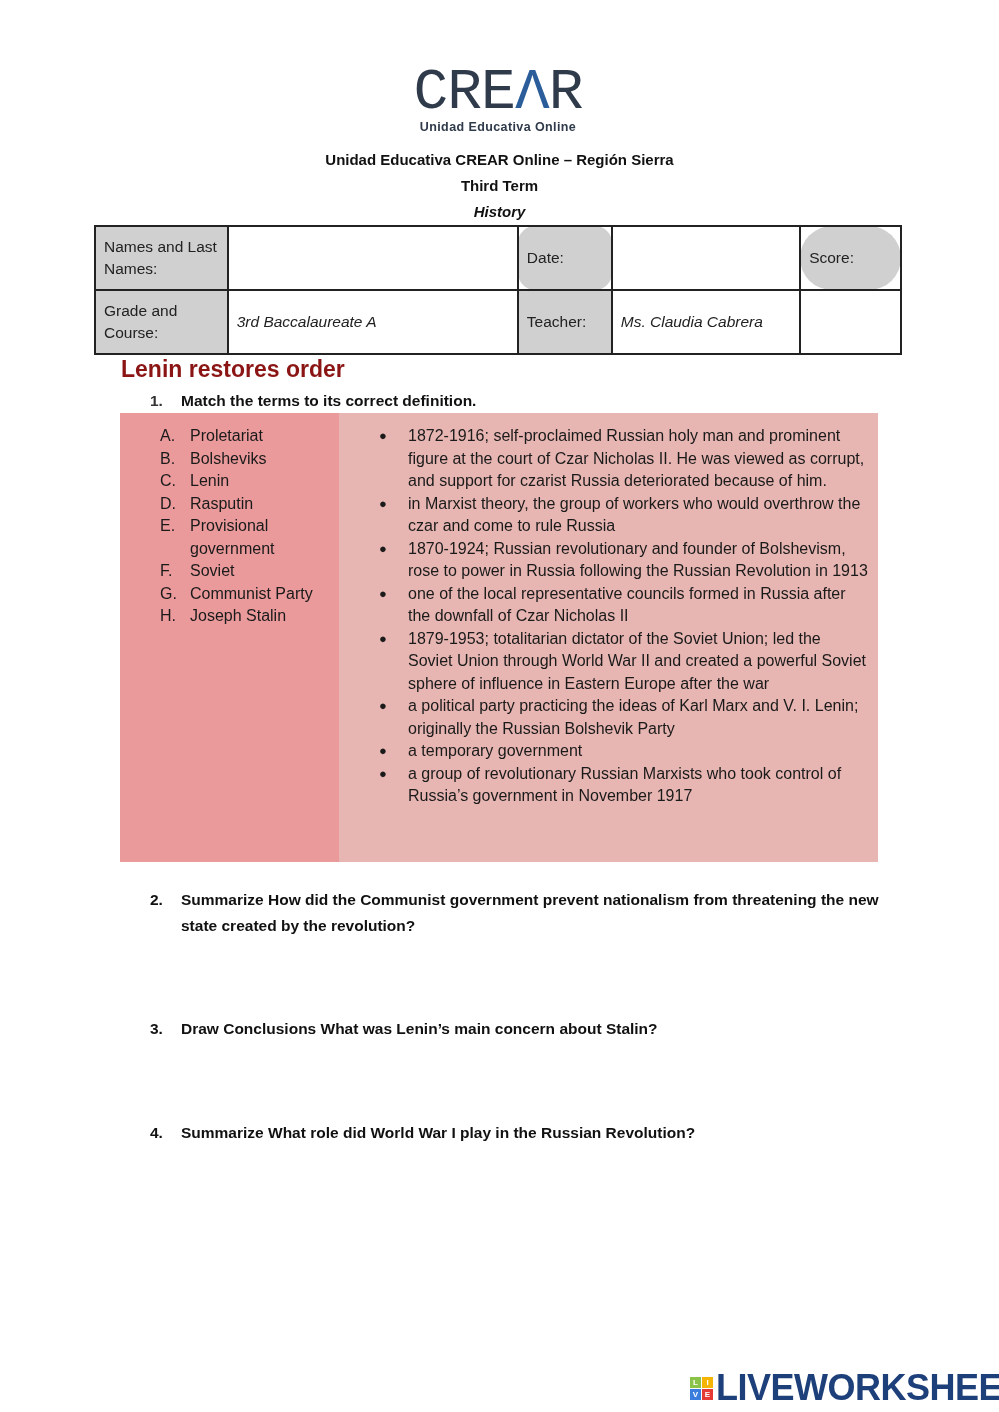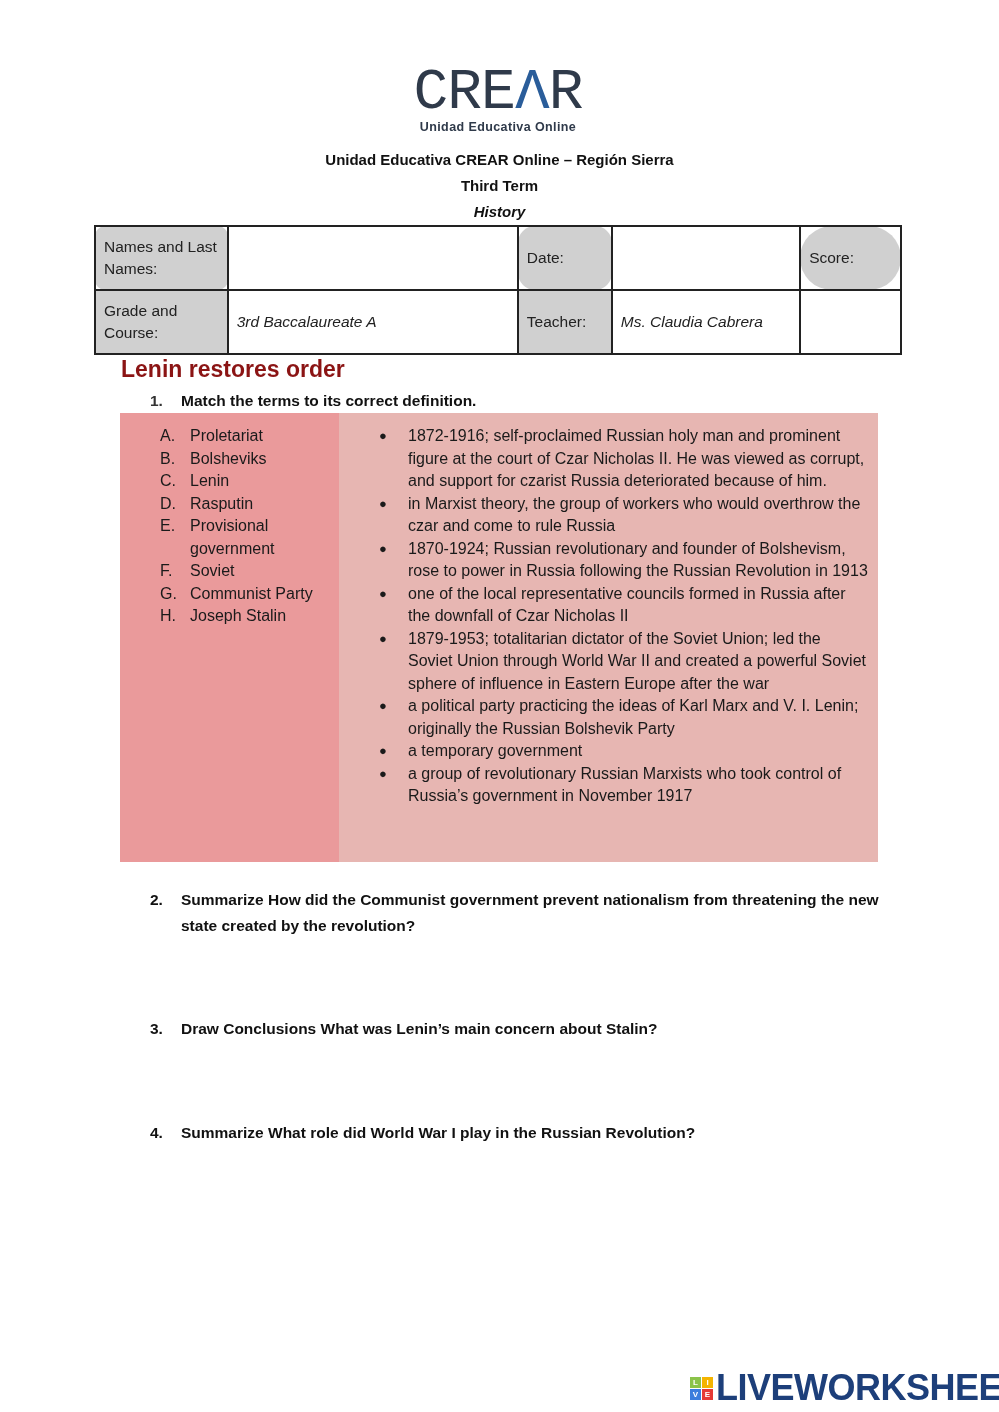--- a/index.html
+++ b/index.html
@@ -13,21 +13,21 @@
 
     .hdr { position: absolute; left: 0; width: 999px; text-align: center; font-size: 15px; font-weight: 700; color: #111; }
     .hdr.l1 { top: 151px; }
     .hdr.l2 { top: 177px; }
     .hdr.l3 { top: 203px; font-style: italic; }
 
     table.info { position: absolute; left: 94px; top: 225px; width: 808px; border-collapse: collapse; }
     table.info td { border: 2px solid #222; font-size: 15.5px; padding: 4px 8px; height: 64px; vertical-align: middle; line-height: 22px; color: #222; }
     table.info td.lbl { background: #d0d0d0; }
     table.info td.it { font-style: italic; }
-    .c1 { width: 133px; border-radius: 10px; } .c2 { width: 291px; } .c3 { width: 94px; border-radius: 17px; } .c4 { width: 189px; } .c5 { width: 101px; border-radius: 32px; }
+    .c1 { width: 133px; } .c2 { width: 291px; } .c3 { width: 94px; border-radius: 17px; } .c4 { width: 189px; } .c5 { width: 101px; border-radius: 32px; }
 
     .section-title { position: absolute; left: 121px; top: 356px; font-size: 23px; font-weight: 700; color: #8b1414; }
 
     .q { position: absolute; left: 150px; font-size: 15.5px; font-weight: 700; line-height: 26px; color: #111; }
     .q .num { display: inline-block; width: 31px; }
     .q .txt { display: inline-block; vertical-align: top; }
     .q1 { top: 388px; }
     .q1 .num { color: #333; }
     .q2 { top: 887px; width: 740px; }
     .q2 .txt { width: 700px; }

